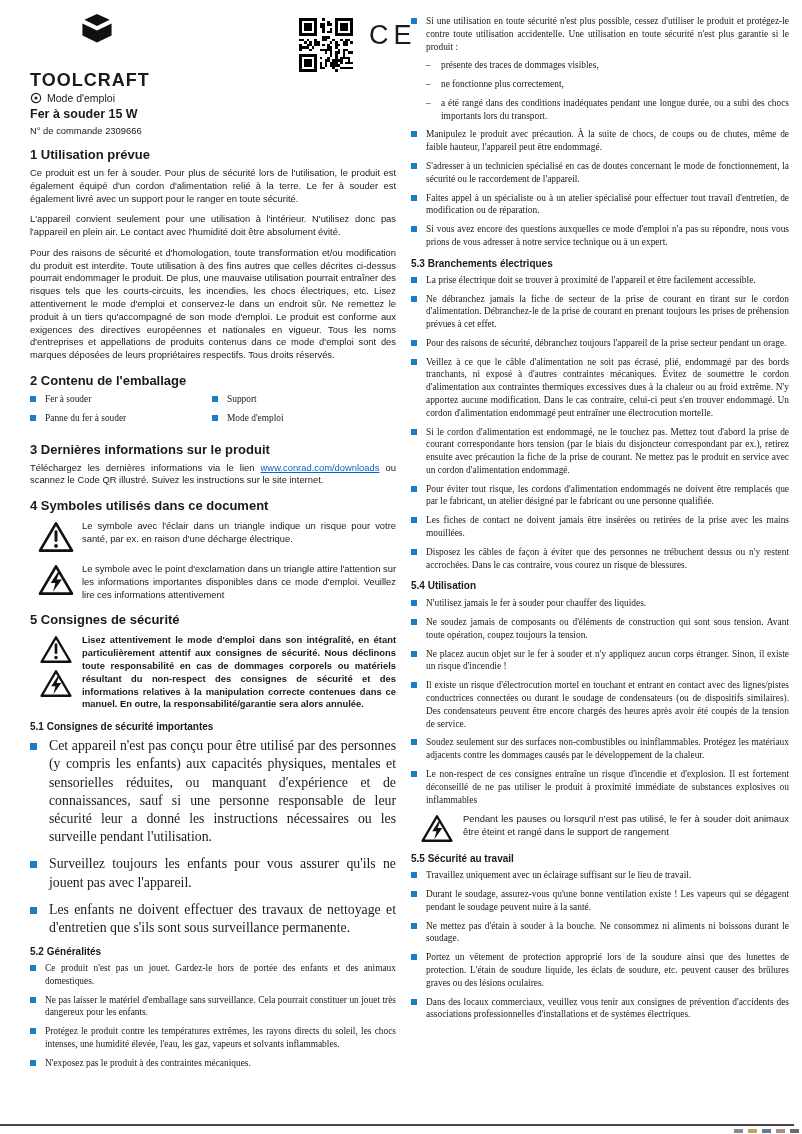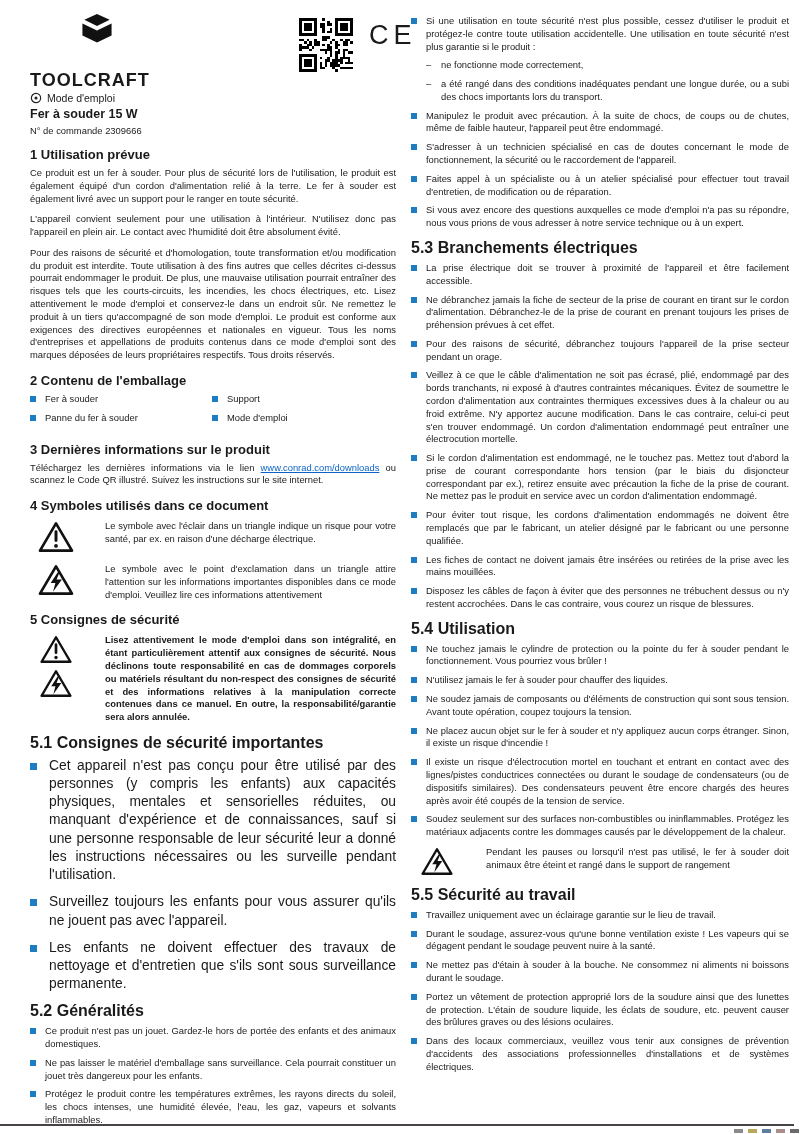--- a/index.html
+++ b/index.html
@@ -24,36 +24,36 @@
   .brand .cube{position:absolute;left:44px;top:0;}
   .brand .word{position:absolute;left:0;top:56px;font-size:18px;font-weight:bold;letter-spacing:1px;}
   .topcodes{position:absolute;left:299px;top:18px;display:flex;gap:16px;align-items:flex-start;text-align:right;}
   .ce{font-size:27px;font-weight:500;letter-spacing:5px;line-height:1;margin-top:4px;}
   .doctype{display:flex;align-items:center;gap:5px;font-size:10.5px;margin:2px 0 3px;}
   .prodtitle{font-size:12.5px;font-weight:bold;margin:0 0 4px;}
   .orderno{font-size:9.4px;margin:0 0 2px;}
 
   
   h2{font-size:13px;font-weight:bold;margin:11px 0 5px;}
-  h3{font-size:16px;font-weight:bold;margin:9px 0 5px;}
+  h3{font-size:10px;font-weight:bold;margin:9px 0 5px;}
   p.body{font-size:9.4px;line-height:1.36;text-align:justify;margin:0 0 8px;}
-  ul{list-style:none;margin:0;padding:0;}
+  ul{list-style:none;margin:0;padding:0;font-family:Liberation Serif, serif;}
   li.b{position:relative;padding-left:15px;font-size:9.4px;line-height:1.36;text-align:justify;margin-bottom:6px;}
   .sq{position:absolute;left:0;top:3px;width:6px;height:6px;background:var(--bullet);display:inline-block;}
   li.big{position:relative;font-size:13.8px;line-height:1.32;padding-left:19px;margin-bottom:9px;text-align:justify;}
   li.big .sq{width:7px;height:7px;top:6px;}
   ul.dash{margin:1px 0 6px 15px;}
   li.d{position:relative;padding-left:15px;font-size:9.4px;line-height:1.36;text-align:justify;margin-bottom:6px;}
   li.d::before{content:"\2013";position:absolute;left:0;top:0;}
   .pack{display:flex;margin:2px 0 4px;}
   .pack ul{width:182px;}
   .pack ul+ul{width:auto;flex:1;}
   a.link{color:var(--link);text-decoration:underline;cursor:pointer;}
 
-  .symrow{display:flex;gap:23px;margin:7px 0 10px;align-items:flex-start;}
+  .symrow{display:flex;gap:0;margin:7px 0 10px;align-items:flex-start;}
   .symcol{flex:none;width:52px;display:flex;flex-direction:column;align-items:center;gap:5px;padding-top:1px;}
   .symtext{flex:1;font-size:9.4px;line-height:1.36;text-align:justify;}
   .symtext.bold{font-weight:bold;}
 
   .qr{display:block;}
   .footer-line{position:absolute;left:0;bottom:8px;height:2px;width:794px;background:#474443;}
   .marks{position:absolute;right:3px;bottom:1px;display:flex;gap:5px;}
   .marks span{width:9px;height:4px;display:inline-block;}
 </style>
 </head>
@@ -157,21 +157,22 @@
         <li class="b"><span class="sq"></span><span>N'exposez pas le produit à des contraintes mécaniques.</span></li>
       </ul>
     </div>
 
     <div class="col-right">
 
       <ul>
         <li class="b"><span class="sq"></span><span>Si une utilisation en toute sécurité n'est plus possible, cessez d'utiliser le produit et protégez-le contre toute utilisation accidentelle. Une utilisation en toute sécurité n'est plus garantie si le produit :</span></li>
       </ul>
       <ul class="dash">
-        <li class="d">ne fonctionne mode correctement,</li>
+        <li class="d">présente des traces de dommages visibles,</li>
+        <li class="d">ne fonctionne plus correctement,</li>
         <li class="d">a été rangé dans des conditions inadéquates pendant une longue durée, ou a subi des chocs importants lors du transport.</li>
       </ul>
       <ul>
         <li class="b"><span class="sq"></span><span>Manipulez le produit avec précaution. À la suite de chocs, de coups ou de chutes, même de faible hauteur, l'appareil peut être endommagé.</span></li>
         <li class="b"><span class="sq"></span><span>S'adresser à un technicien spécialisé en cas de doutes concernant le mode de fonctionnement, la sécurité ou le raccordement de l'appareil.</span></li>
         <li class="b"><span class="sq"></span><span>Faites appel à un spécialiste ou à un atelier spécialisé pour effectuer tout travail d'entretien, de modification ou de réparation.</span></li>
         <li class="b"><span class="sq"></span><span>Si vous avez encore des questions auxquelles ce mode d'emploi n'a pas su répondre, nous vous prions de vous adresser à notre service technique ou à un expert.</span></li>
       </ul>
 
       <h3>5.3 Branchements électriques</h3>
@@ -181,41 +182,42 @@
         <li class="b"><span class="sq"></span><span>Pour des raisons de sécurité, débranchez toujours l'appareil de la prise secteur pendant un orage.</span></li>
         <li class="b"><span class="sq"></span><span>Veillez à ce que le câble d'alimentation ne soit pas écrasé, plié, endommagé par des bords tranchants, ni exposé à d'autres contraintes mécaniques. Évitez de soumettre le cordon d'alimentation aux contraintes thermiques excessives dues à la chaleur ou au froid extrême. N'y apportez aucune modification. Dans le cas contraire, celui-ci peut s'en trouver endommagé. Un cordon d'alimentation endommagé peut entraîner une électrocution mortelle.</span></li>
         <li class="b"><span class="sq"></span><span>Si le cordon d'alimentation est endommagé, ne le touchez pas. Mettez tout d'abord la prise de courant correspondante hors tension (par le biais du disjoncteur correspondant par ex.), retirez ensuite avec précaution la fiche de la prise de courant. Ne mettez pas le produit en service avec un cordon d'alimentation endommagé.</span></li>
         <li class="b"><span class="sq"></span><span>Pour éviter tout risque, les cordons d'alimentation endommagés ne doivent être remplacés que par le fabricant, un atelier désigné par le fabricant ou une personne qualifiée.</span></li>
         <li class="b"><span class="sq"></span><span>Les fiches de contact ne doivent jamais être insérées ou retirées de la prise avec les mains mouillées.</span></li>
         <li class="b"><span class="sq"></span><span>Disposez les câbles de façon à éviter que des personnes ne trébuchent dessus ou n'y restent accrochées. Dans le cas contraire, vous courez un risque de blessures.</span></li>
       </ul>
 
       <h3>5.4 Utilisation</h3>
       <ul>
-        <li class="b"><span class="sq"></span><span>Ne touchez jamais le cylindre de protection ou la pointe du fer à souder pendant le fonctionnement. Vous pourriez vous brûler !</span></li>
+        <li class="b"><span class="sq"></span></li>
         <li class="b"><span class="sq"></span><span>N'utilisez jamais le fer à souder pour chauffer des liquides.</span></li>
         <li class="b"><span class="sq"></span><span>Ne soudez jamais de composants ou d'éléments de construction qui sont sous tension. Avant toute opération, coupez toujours la tension.</span></li>
         <li class="b"><span class="sq"></span><span>Ne placez aucun objet sur le fer à souder et n'y appliquez aucun corps étranger. Sinon, il existe un risque d'incendie !</span></li>
         <li class="b"><span class="sq"></span><span>Il existe un risque d'électrocution mortel en touchant et entrant en contact avec des lignes/pistes conductrices connectées ou durant le soudage de condensateurs (ou de dispositifs similaires). Des condensateurs peuvent être encore chargés des heures après avoir été coupés de la tension de service.</span></li>
         <li class="b"><span class="sq"></span><span>Soudez seulement sur des surfaces non-combustibles ou ininflammables. Protégez les matériaux adjacents contre les dommages causés par le développement de la chaleur.</span></li>
+        <li class="b"><span class="sq"></span><span>Le non-respect de ces consignes entraîne un risque d'incendie et d'explosion. Il est fortement déconseillé de ne pas utiliser le produit à proximité immédiate de substances explosives ou inflammables</span></li>
       </ul>
 
       <div class="symrow">
         <div class="symcol">
           <svg width="32" height="29" viewBox="0 0 60 54">
             <path d="M30 4 L57 50 H3 Z" fill="none" stroke="#111" stroke-width="4.5" stroke-linejoin="round"></path>
             <path d="M33 14 L21 32 h8 L25 47 L40 26 h-9 L36 14 Z" fill="#111"></path>
           </svg>
         </div>
         <div class="symtext">Pendant les pauses ou lorsqu'il n'est pas utilisé, le fer à souder doit animaux être éteint et rangé dans le support de rangement</div>
       </div>
 
       <h3>5.5 Sécurité au travail</h3>
       <ul>
-        <li class="b"><span class="sq"></span><span>Travaillez uniquement avec un éclairage garantie sur le lieu de travail.</span></li>
+        <li class="b"><span class="sq"></span><span>Travaillez uniquement avec un éclairage suffisant sur le lieu de travail.</span></li>
         <li class="b"><span class="sq"></span><span>Durant le soudage, assurez-vous qu'une bonne ventilation existe ! Les vapeurs qui se dégagent pendant le soudage peuvent nuire à la santé.</span></li>
         <li class="b"><span class="sq"></span></li>
         <li class="b"><span class="sq"></span><span>Ne mettez pas d'étain à souder à la bouche. Ne consommez ni aliments ni boissons durant le soudage.</span></li>
         <li class="b"><span class="sq"></span><span>Portez un vêtement de protection approprié lors de la soudure ainsi que des lunettes de protection. L'étain de soudure liquide, les éclats de soudure, etc. peuvent causer des brûlures graves ou des lésions oculaires.</span></li>
         <li class="b"><span class="sq"></span><span>Dans des locaux commerciaux, veuillez vous tenir aux consignes de prévention d'accidents des associations professionnelles d'installations et de systèmes électriques.</span></li>
       </ul>
     </div>
   </div>
 
   <div class="topcodes">

